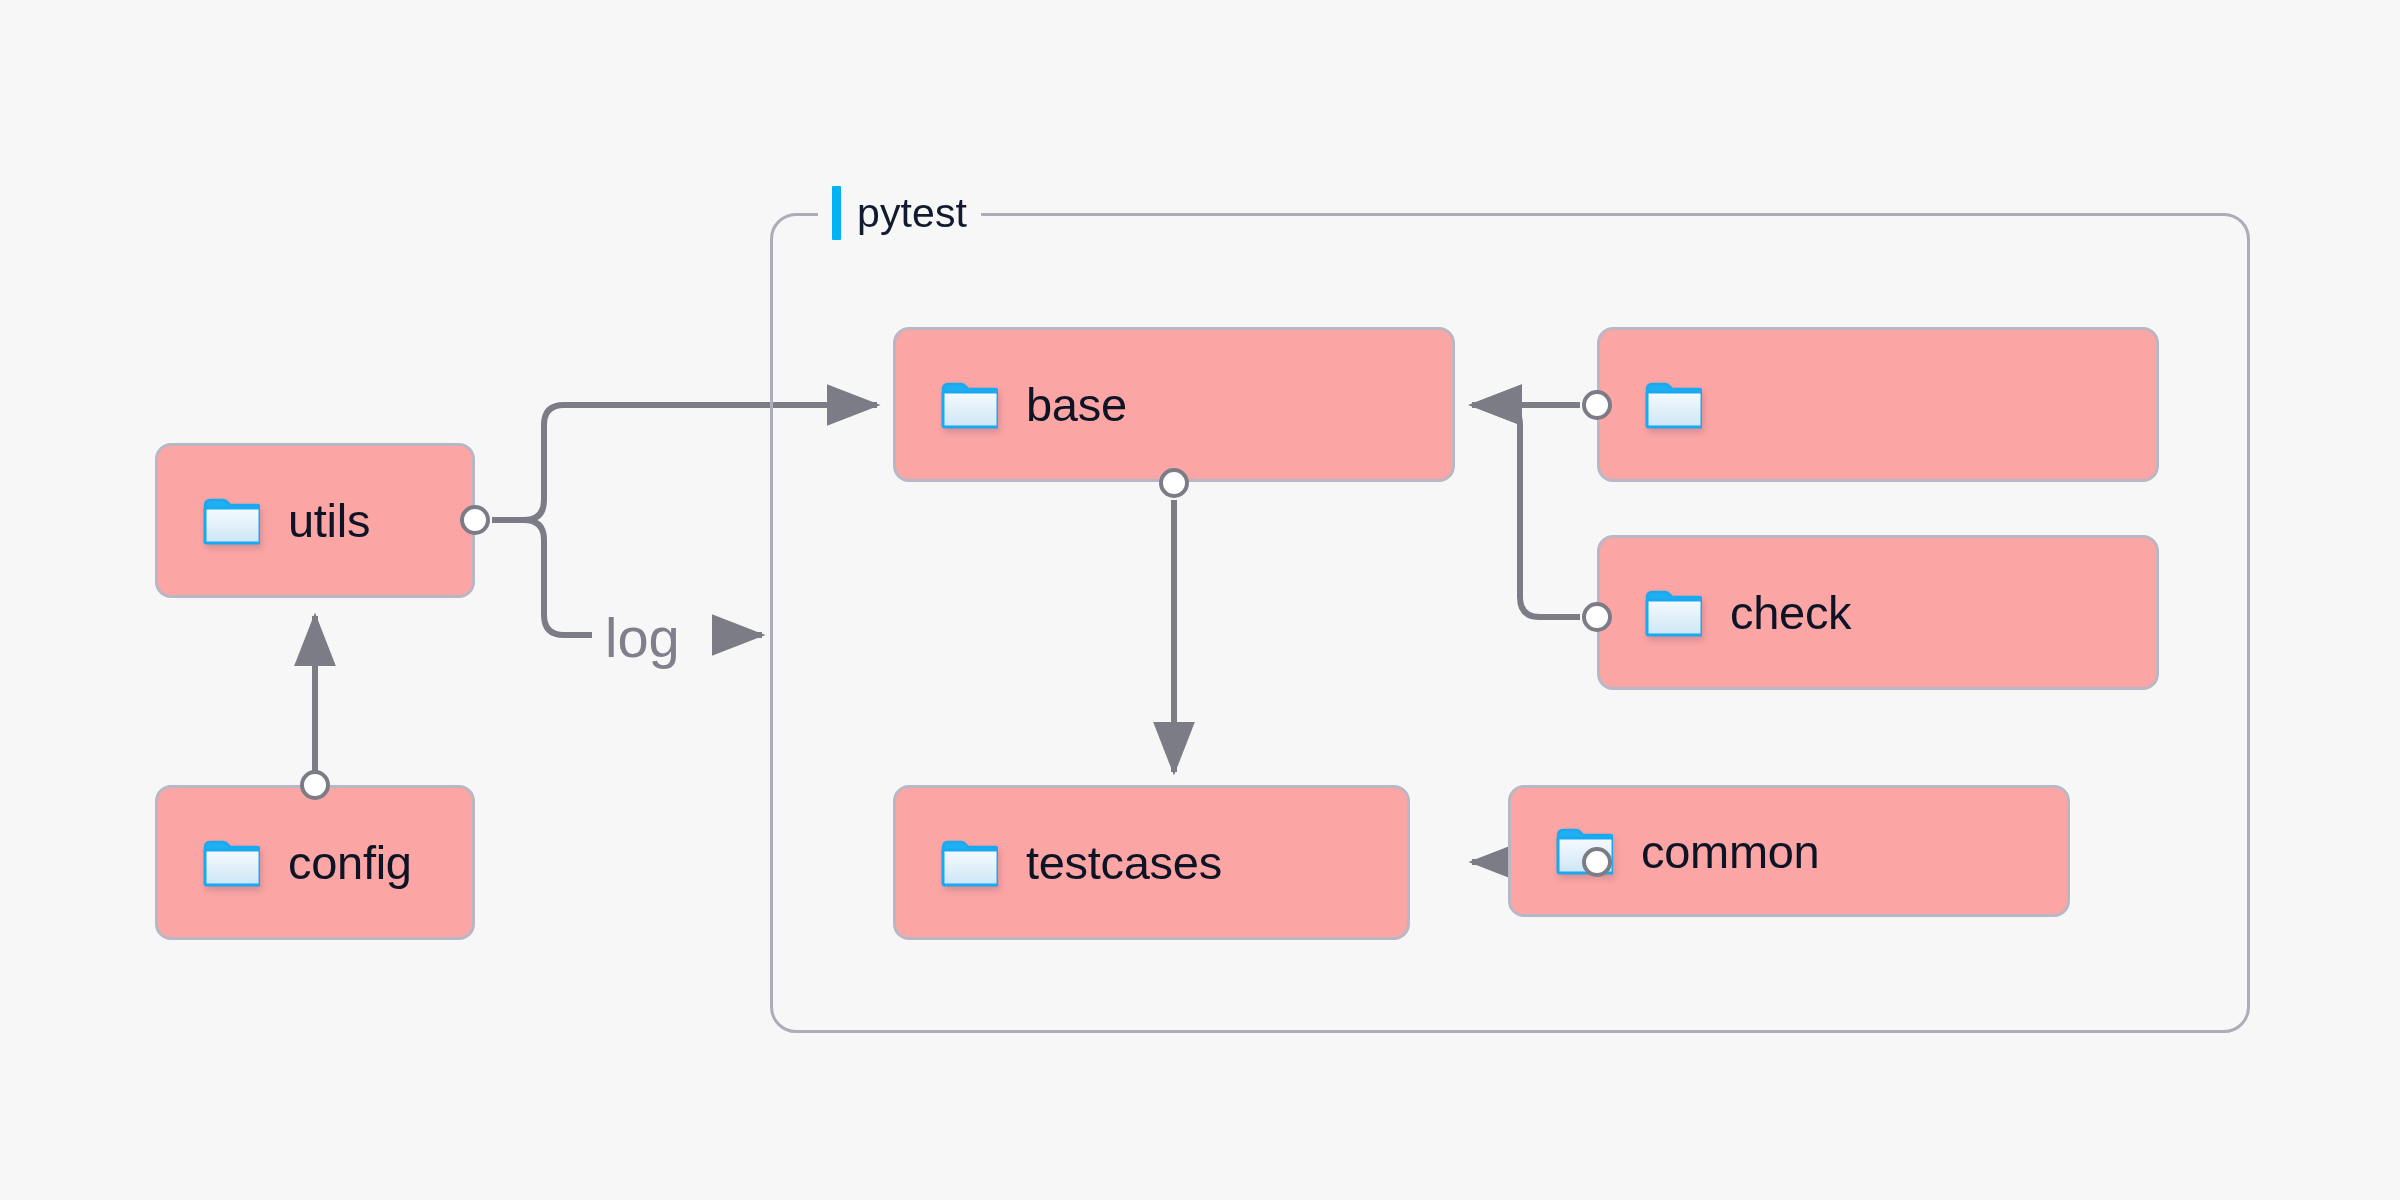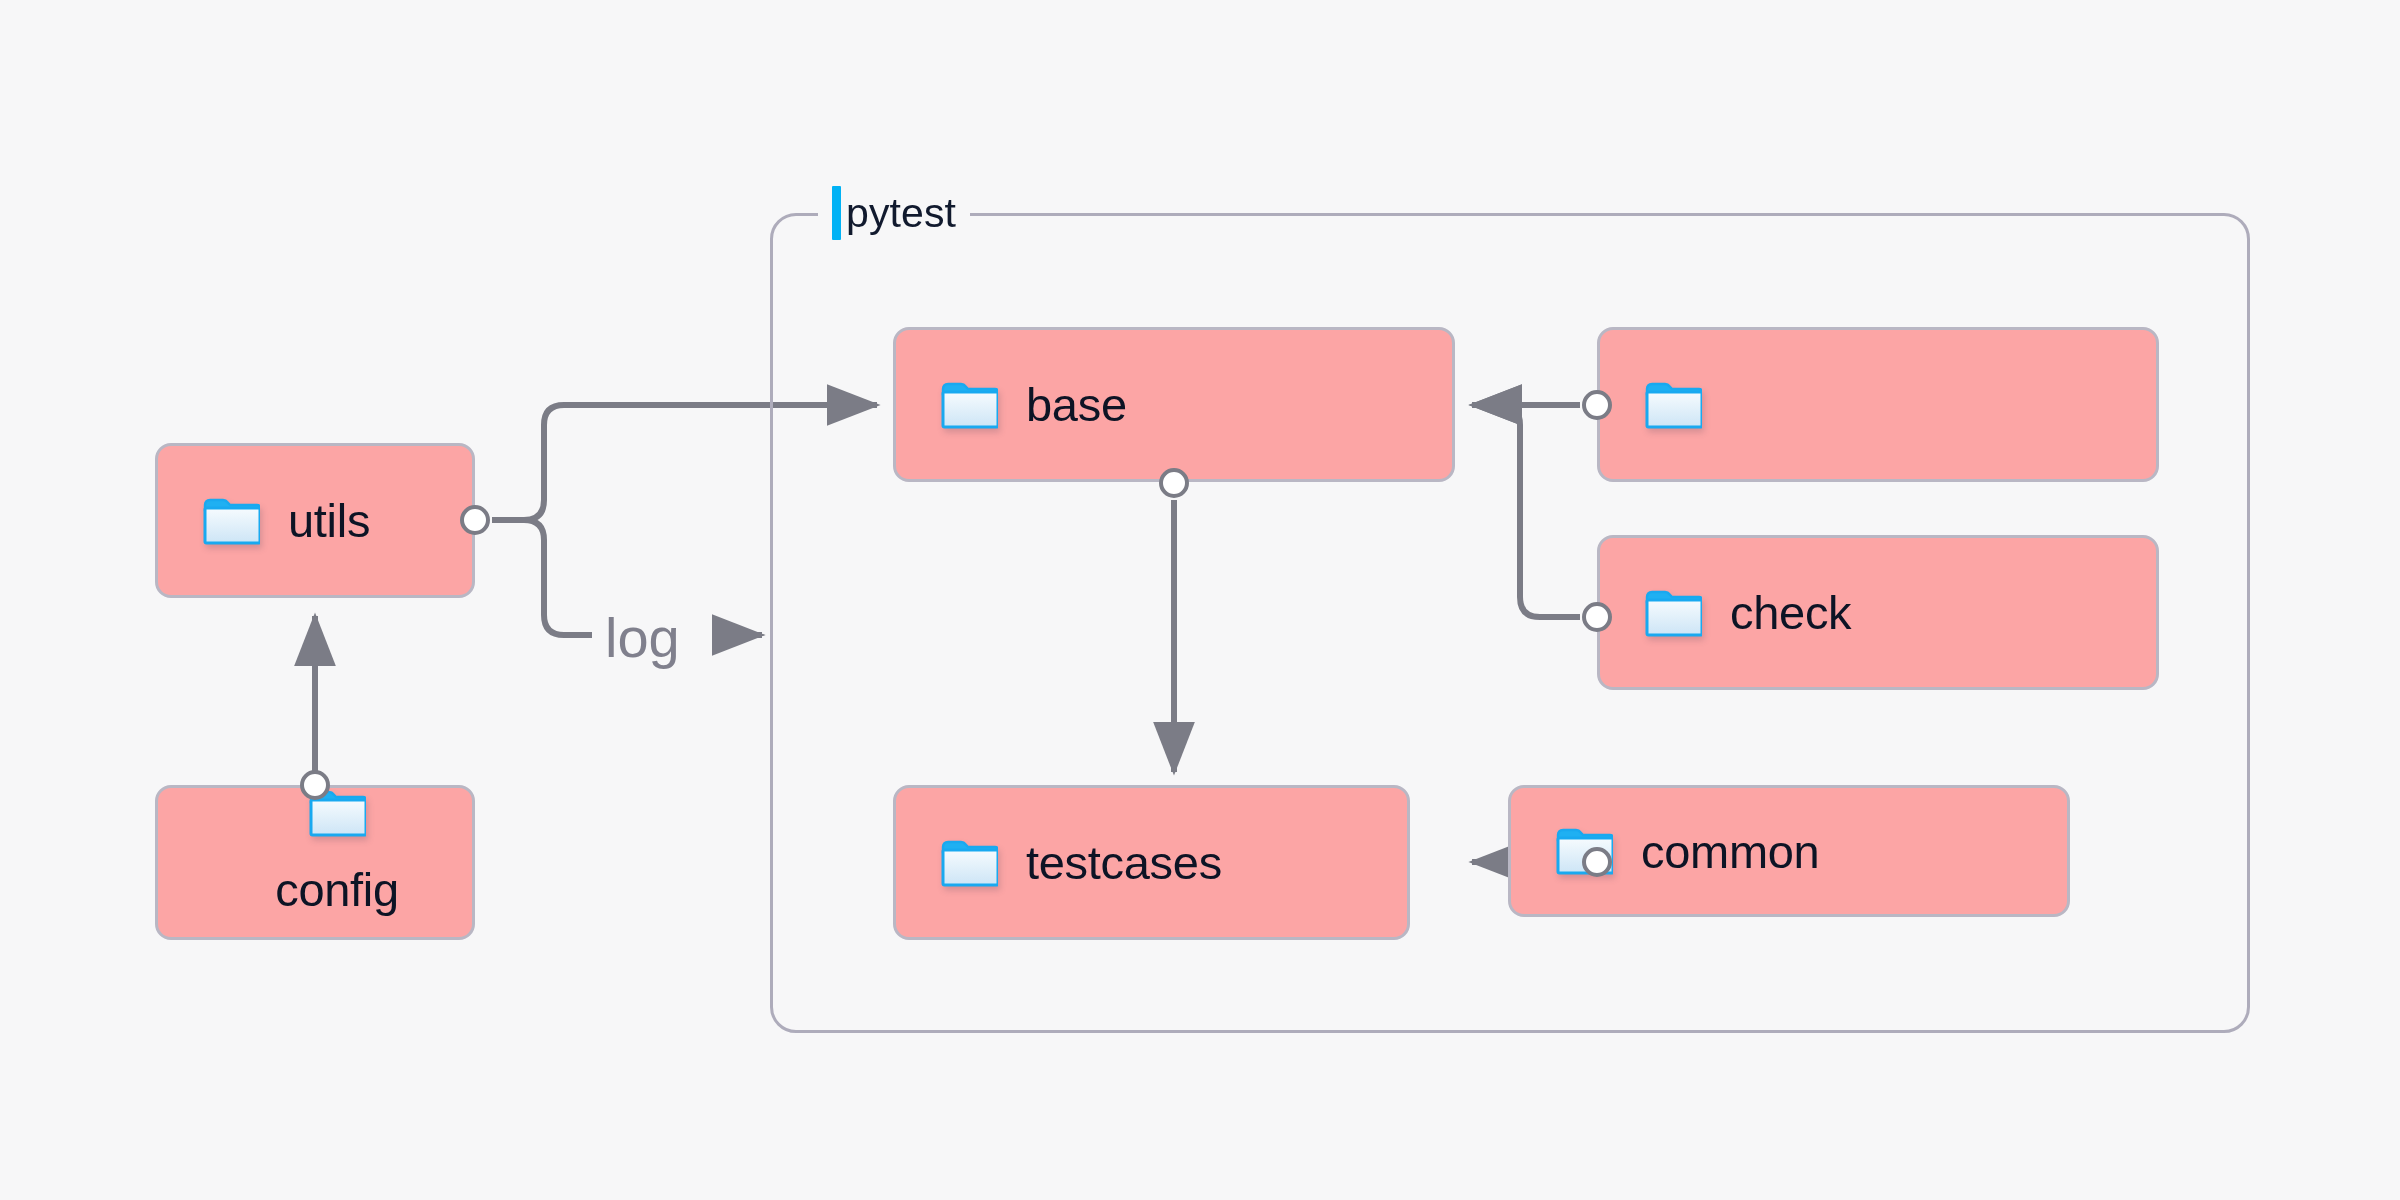--- a/index.html
+++ b/index.html
@@ -33,21 +33,21 @@
     position: absolute;
     border: 3px solid #aeacbb;
     border-radius: 26px;
     background: transparent;
     box-sizing: border-box;
   }
   .group-label-wrap {
     position: absolute;
     display: flex;
     align-items: center;
-    gap: 5px;
+    gap: 16px;
     background: #f7f7f8;
     padding: 0 14px;
     height: 58px;
   }
   .group-accent-bar {
     width: 9px;
     height: 54px;
     background: #01b2f5;
     border-radius: 1px;
     flex: 0 0 auto;
@@ -156,21 +156,21 @@
   <div class="node" id="node-utils" style="left: 155px; top: 443px; width: 320px; height: 155px;">
     <span class="folder-icon">
       <svg viewBox="0 0 58 50" width="58" height="50" aria-hidden="true">
         <path d="M3 9 q0-5 5-5 h13 q3 0 4.5 2.2 L28 9 h27 q3 0 3 3 v3 H3 z" fill="#1fb0f2" stroke="#19a9f0" stroke-width="2.4" stroke-linejoin="round"></path>
         <rect x="3" y="12" width="55" height="35" rx="1.5" fill="url(#folderGrad)" stroke="#19a9f0" stroke-width="3"></rect>
       </svg>
     </span>
     <span class="node-label">utils</span>
   </div>
 
-  <div class="node" id="node-config" style="left: 155px; top: 785px; width: 320px; height: 155px; flex-direction: column;">
+  <div class="node" id="node-config" style="left: 155px; top: 785px; width: 320px; height: 155px;">
     <span class="folder-icon">
       <svg viewBox="0 0 58 50" width="58" height="50" aria-hidden="true">
         <path d="M3 9 q0-5 5-5 h13 q3 0 4.5 2.2 L28 9 h27 q3 0 3 3 v3 H3 z" fill="#1fb0f2" stroke="#19a9f0" stroke-width="2.4" stroke-linejoin="round"></path>
         <rect x="3" y="12" width="55" height="35" rx="1.5" fill="url(#folderGrad)" stroke="#19a9f0" stroke-width="3"></rect>
       </svg>
     </span>
     <span class="node-label">config</span>
   </div>
 
   <div class="node" id="node-base" style="left: 893px; top: 327px; width: 562px; height: 155px;">

